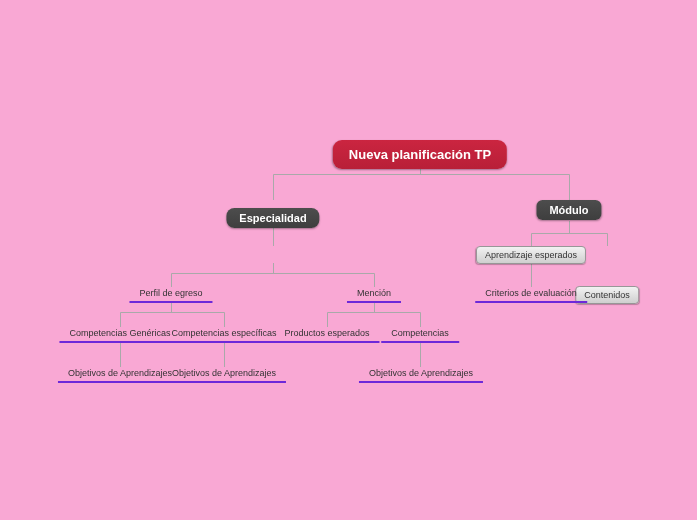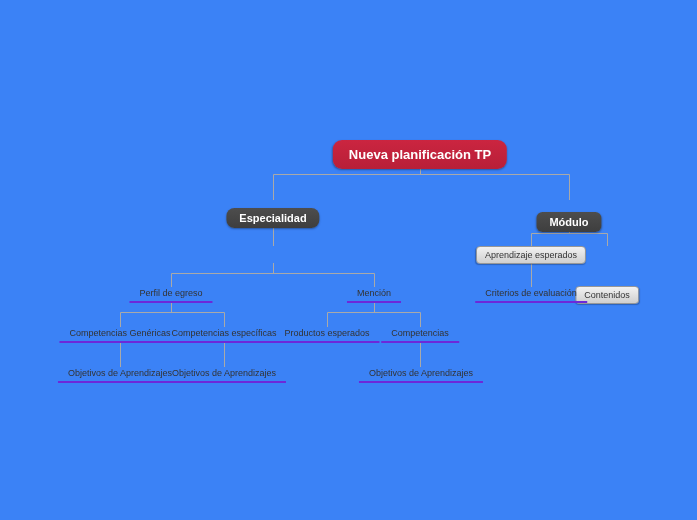--- a/index.html
+++ b/index.html
@@ -5,21 +5,21 @@
   html, body {
     margin: 0;
     padding: 0;
     background: #ffffff;
     font-family: "Liberation Sans", "DejaVu Sans", sans-serif;
   }
   .canvas {
     position: relative;
     width: 697px;
     height: 520px;
-    background: #3b82f6;
+    background: #f9a8d4;
     overflow: hidden;
   }
   .connectors {
     position: absolute;
     left: 0;
     top: 0;
     pointer-events: none;
   }
   .node {
     position: absolute;
@@ -86,21 +86,21 @@
       <path d="M374.5 302 V312.5 M327.5 312.5 H420.5 M327.5 312.5 V327 M420.5 312.5 V327"></path>
 
       <path d="M120.5 342 V367 M224.5 342 V367 M420.5 342 V367"></path>
     </g>
   </svg>
 
   <div class="node node-root" style="left:420px; top:140px;">Nueva planificación TP</div>
 
   <div class="node node-branch" style="left:273px; top:208px;border-radius:8px;">Especialidad</div>
 
-  <div class="node node-branch" style="left:569px; top:200px;margin-top:12px;">Módulo</div>
+  <div class="node node-branch" style="left:569px; top:200px;">Módulo</div>
 
 
   <div class="node node-box" style="left:531px; top:246px;">Aprendizaje esperados</div>
 
   <div class="node node-box" style="left:607px; top:246px;margin-top:40px;">Contenidos</div>
 
   <div class="node node-label" style="left:171px; top:286px;">Perfil de egreso</div>
 
   <div class="node node-label" style="left:374px; top:286px;">Mención</div>
 

